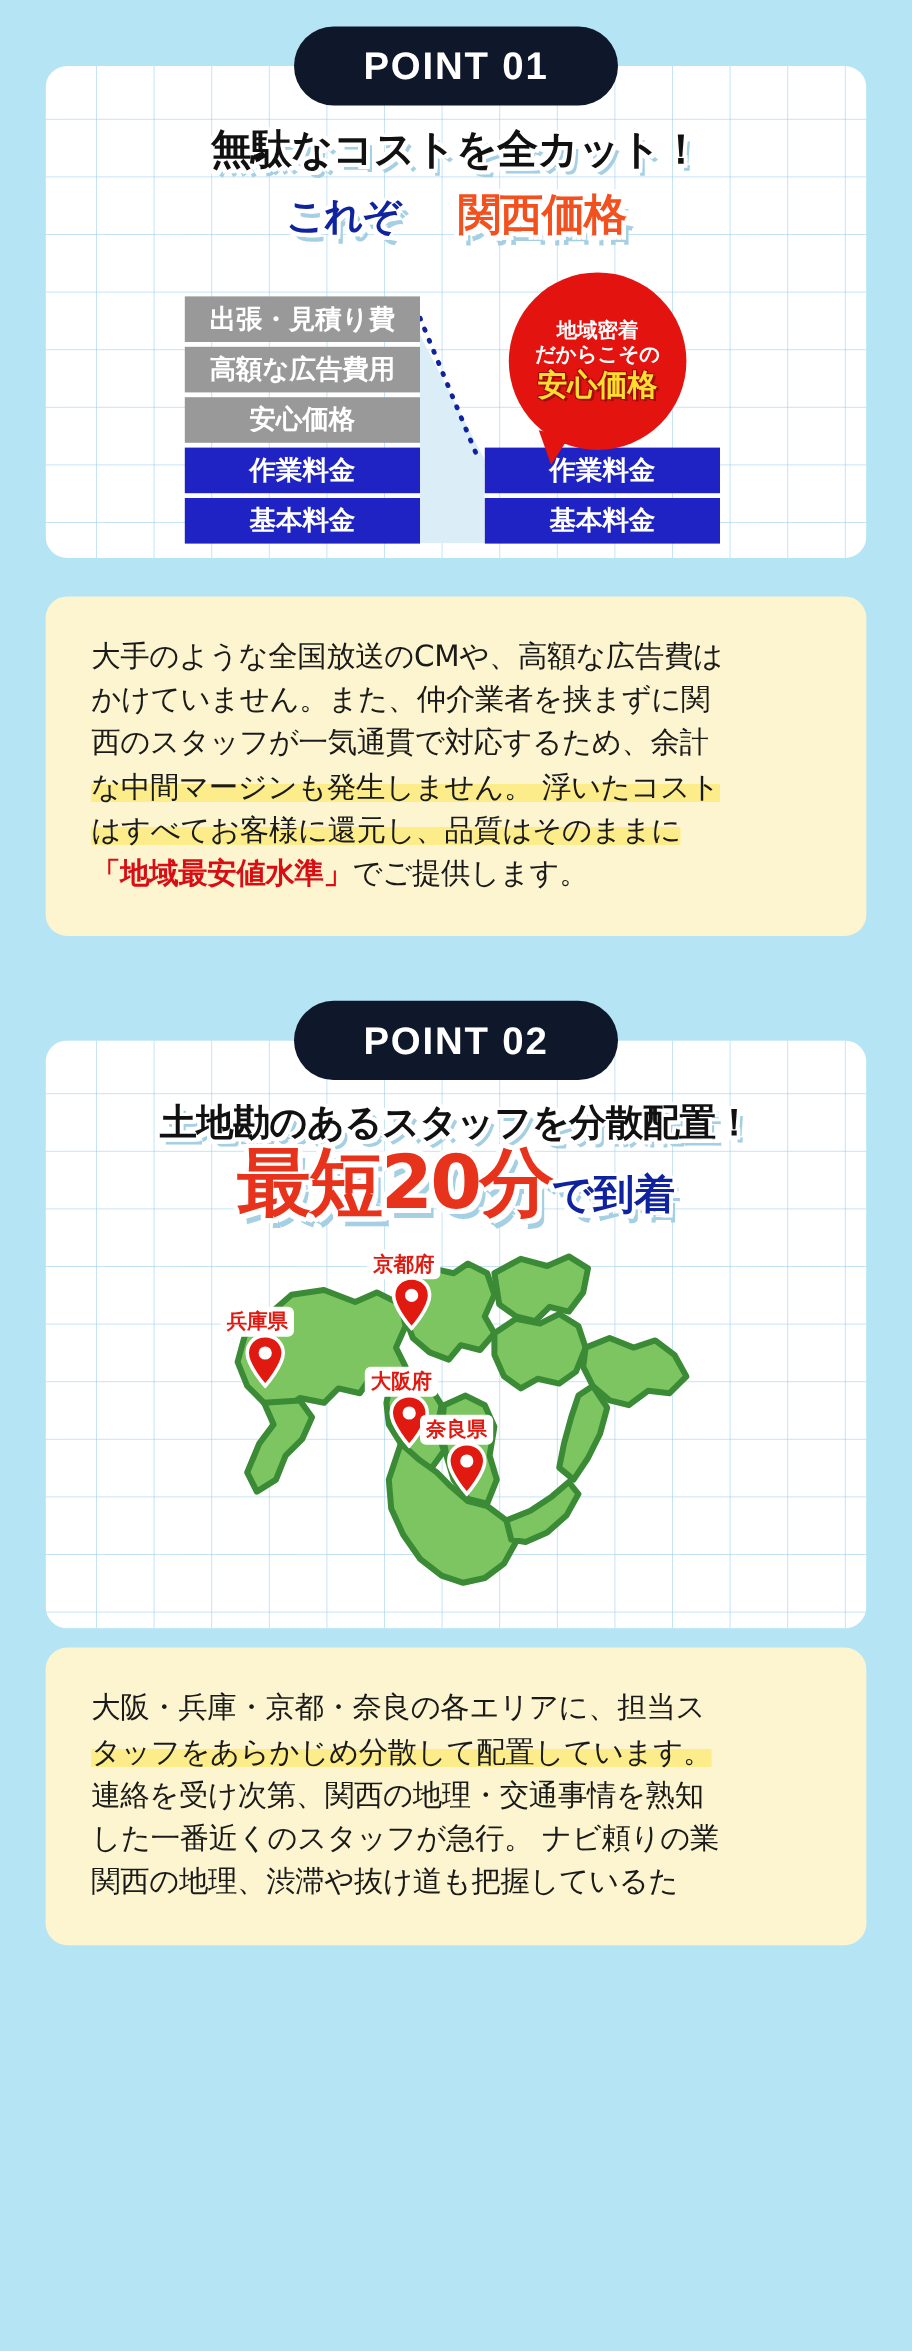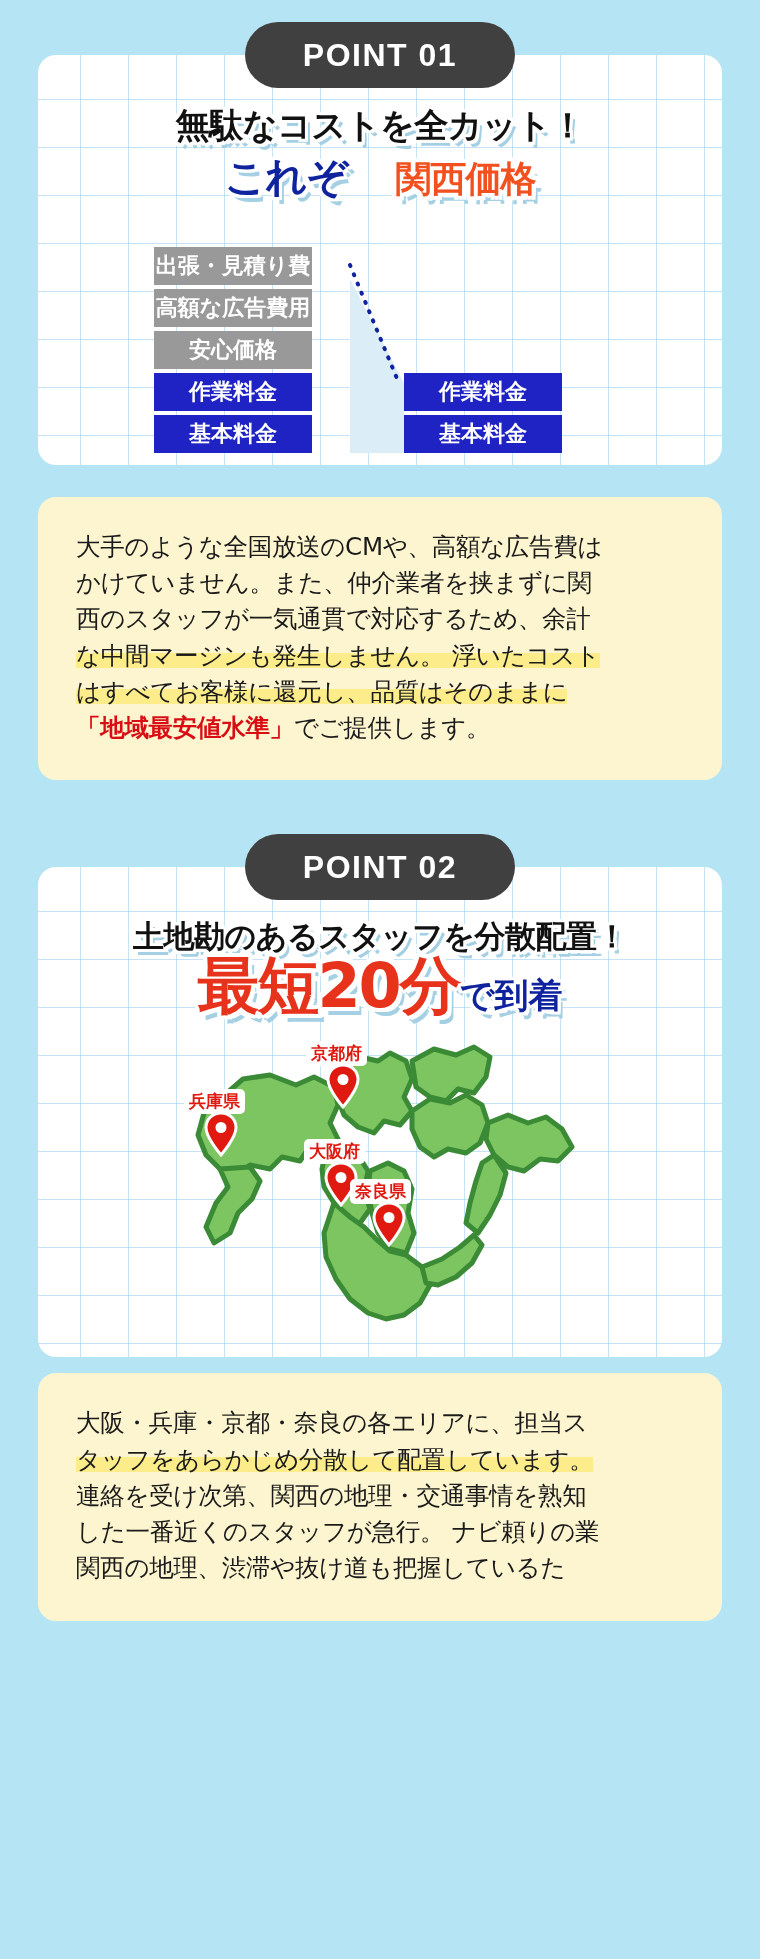--- a/index.html
+++ b/index.html
@@ -27,21 +27,21 @@
   }
   #section-1 { padding-top: 22px; }
   #section-2 { padding-top: 18px; }
 
   .point-badge {
     position: relative;
     z-index: 5;
     width: 270px;
     height: 66px;
     margin: 0 auto;
-    background: #404040;
+    background: #0f172a;
     border-radius: 33px;
     display: flex;
     align-items: center;
     justify-content: center;
     color: #ffffff;
     font-size: 32px;
     font-weight: bold;
     letter-spacing: 1.5px;
     font-family: "Liberation Sans", sans-serif;
   }
@@ -82,21 +82,21 @@
     margin-top: 4px;
     font-size: 50px;
     font-weight: bold;
     line-height: 1.05;
     letter-spacing: -1px;
     font-family: "DejaVu Sans", sans-serif;
     white-space: nowrap;
   }
   .headline-2 .navy {
     color: #10239e;
-    font-size: 41px;
+    font-size: 32px;
     text-shadow:
       3px 3px 0 #fff, -3px 3px 0 #fff, 3px -3px 0 #fff, -3px -3px 0 #fff,
       0 3px 0 #fff, 3px 0 0 #fff, 0 -3px 0 #fff, -3px 0 0 #fff,
       5px 7px 0 rgba(160,205,225,0.95);
   }
   .headline-2 .orange {
     color: #f2501e;
     font-size: 36px;
     text-shadow:
       4px 4px 0 #fff, -4px 4px 0 #fff, 4px -4px 0 #fff, -4px -4px 0 #fff,
@@ -134,21 +134,21 @@
   
   .chart-area {
     position: relative;
     height: 238px;
     margin-top: 26px;
   }
 
   .col {
     position: absolute;
     bottom: 12px;
-    width: 158px;
+    width: 196px;
   }
   .col-left  { left: 116px; }
   .col-right { left: 366px; }
 
   .bar {
     height: 38px;
     display: flex;
     align-items: center;
     justify-content: center;
     color: #ffffff;
@@ -301,20 +301,29 @@
           <div class="bar bar-grey">安心価格</div>
           <div class="bar bar-blue">作業料金</div>
           <div class="bar bar-blue">基本料金</div>
         </div>
 
         <div class="col col-right">
           <div class="bar bar-blue">作業料金</div>
           <div class="bar bar-blue">基本料金</div>
         </div>
 
+        <div class="burst">
+          <div class="burst-circle"></div>
+          <div class="burst-tail"></div>
+          <div class="burst-txt">
+            <div class="burst-l1">地域密着</div>
+            <div class="burst-l2">だからこその</div>
+            <div class="burst-l3">安心価格</div>
+          </div>
+        </div>
 
       </div>
     </div>
 
     <div class="desc-box" id="desc-1">
       <div class="desc-line">大手のような全国放送のCMや、高額な広告費は</div>
       <div class="desc-line">かけていません。また、仲介業者を挟まずに関</div>
       <div class="desc-line">西のスタッフが一気通貫で対応するため、余計</div>
       <div class="desc-line"><span class="hl">な中間マージンも発生しません。 浮いたコスト</span></div>
       <div class="desc-line"><span class="hl">はすべてお客様に還元し、品質はそのままに</span></div>

